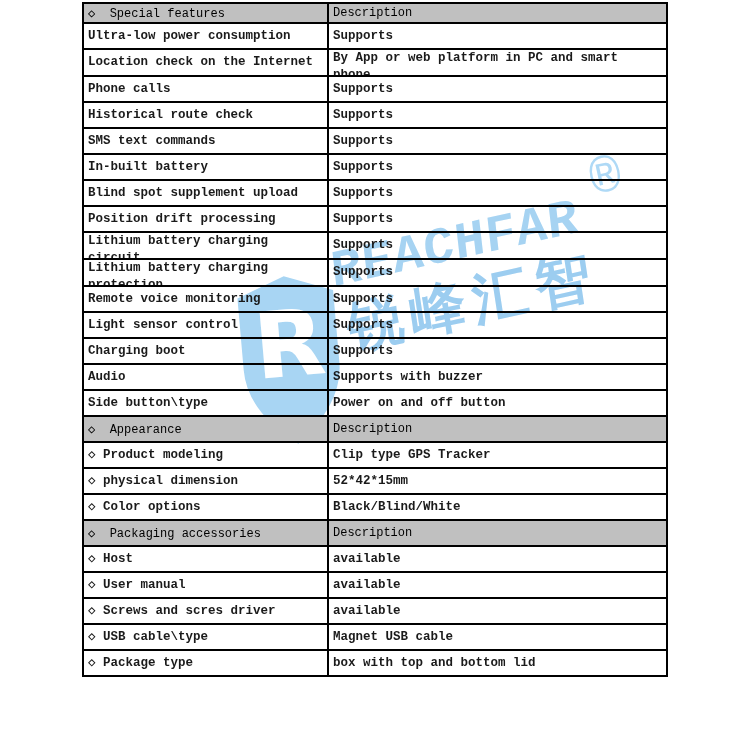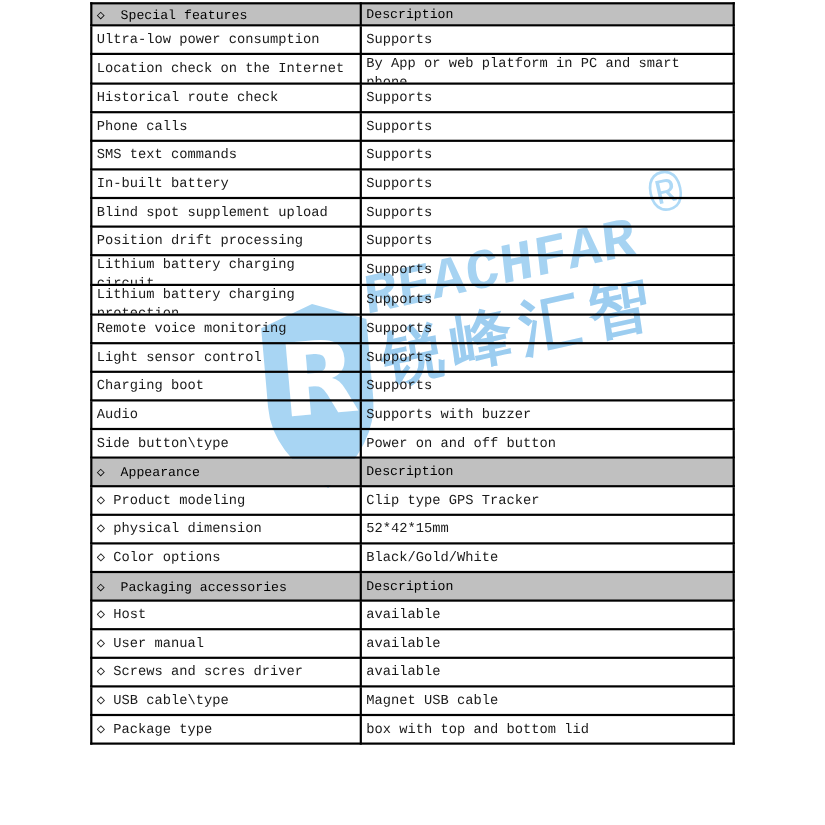--- a/index.html
+++ b/index.html
@@ -63,21 +63,21 @@
     padding: 0 4px;
     white-space: pre-wrap;
     overflow: hidden;
     vertical-align: middle;
     color: #1a1a1a;
   }
   .spec td {
     height: 24px;
     font-size: 12.5px;
     line-height: 17px;
-    font-weight: normal;
+    font-weight: bold;
   }
   .spec tr.section-header th {
     height: 24px;
     background: #c0c0c0;
     font-size: 12px;
     font-weight: normal;
     text-align: left;
     color: #000000;
   }
   .spec tr.section-header.first th { height: 18px; }
@@ -112,25 +112,25 @@
         </tr>
         <tr>
           <td><div class="cellwrap">Ultra-low power consumption</div></td>
           <td><div class="cellwrap">Supports</div></td>
         </tr>
         <tr>
           <td><div class="cellwrap">Location check on the Internet</div></td>
           <td><div class="cellwrap">By App or web platform in PC and smart phone</div></td>
         </tr>
         <tr>
+          <td><div class="cellwrap">Phone calls</div></td>
+          <td><div class="cellwrap">Supports</div></td>
+        </tr>
+        <tr>
           <td><div class="cellwrap">Historical route check</div></td>
-          <td><div class="cellwrap">Supports</div></td>
-        </tr>
-        <tr>
-          <td><div class="cellwrap">Phone calls</div></td>
           <td><div class="cellwrap">Supports</div></td>
         </tr>
         <tr>
           <td><div class="cellwrap">SMS text commands</div></td>
           <td><div class="cellwrap">Supports</div></td>
         </tr>
         <tr>
           <td><div class="cellwrap">In-built battery</div></td>
           <td><div class="cellwrap">Supports</div></td>
         </tr>
@@ -177,21 +177,21 @@
         <tr>
           <td><div class="cellwrap">◇ Product modeling</div></td>
           <td><div class="cellwrap">Clip type GPS Tracker</div></td>
         </tr>
         <tr>
           <td><div class="cellwrap">◇ physical dimension</div></td>
           <td><div class="cellwrap">52*42*15mm</div></td>
         </tr>
         <tr>
           <td><div class="cellwrap">◇ Color options</div></td>
-          <td><div class="cellwrap">Black/Gold/White</div></td>
+          <td><div class="cellwrap">Black/Blind/White</div></td>
         </tr>
         <tr class="section-header">
           <th>◇  Packaging accessories</th>
           <th>Description</th>
         </tr>
         <tr>
           <td><div class="cellwrap">◇ Host</div></td>
           <td><div class="cellwrap">available</div></td>
         </tr>
         <tr>

